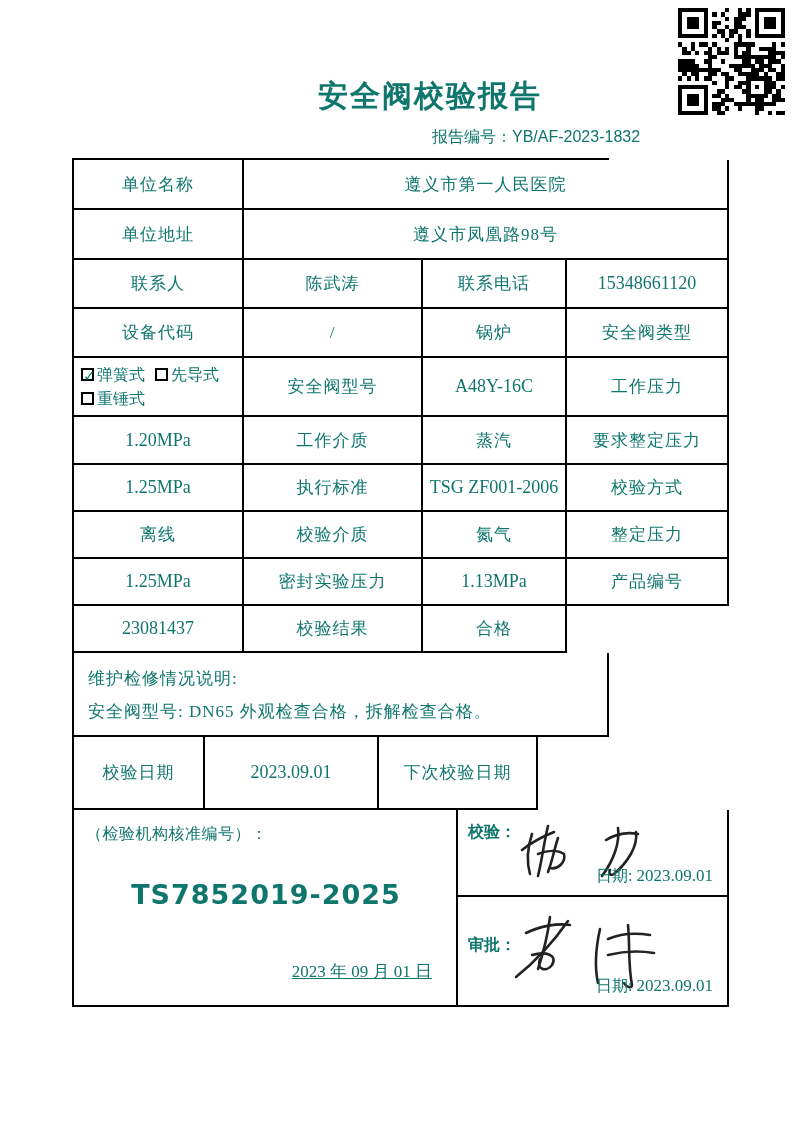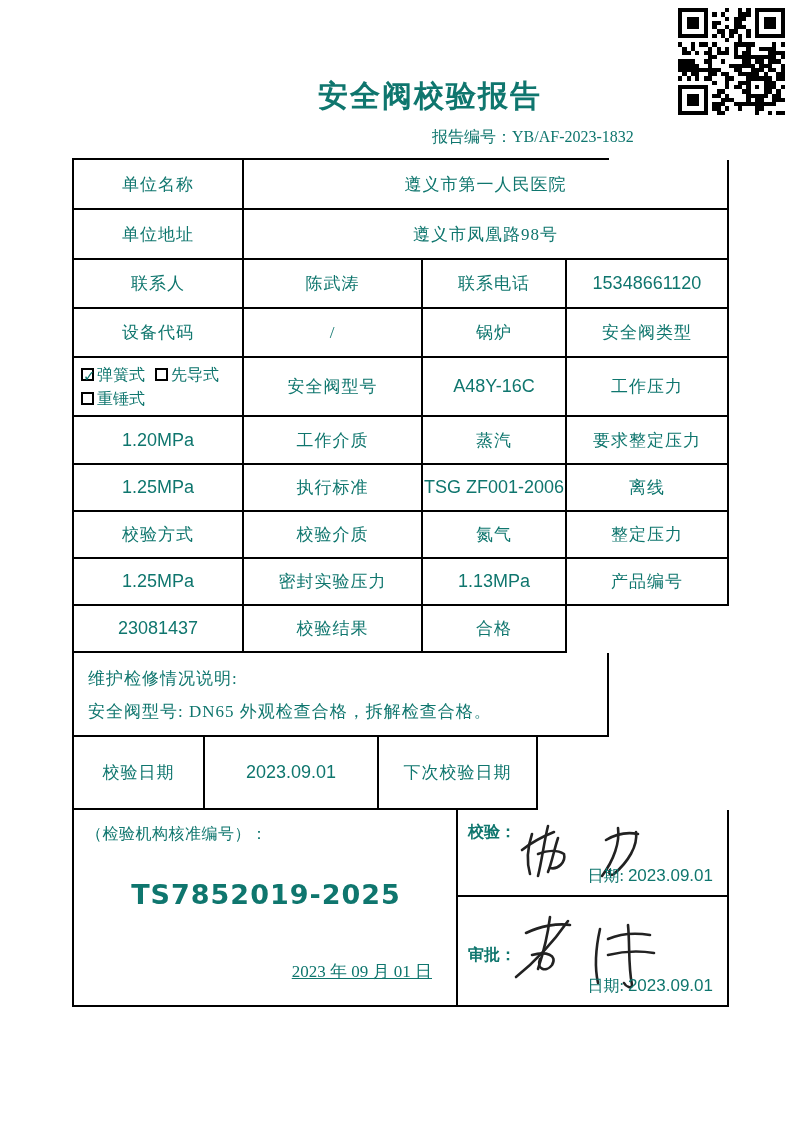--- a/index.html
+++ b/index.html
@@ -11,51 +11,51 @@
   }
   
   .title {
     position:absolute; top:76px; left:318px;
     font-size:30px; font-weight:bold; letter-spacing:2px; white-space:nowrap;
   }
   .report-no {
     position:absolute; top:127px; left:432px;
     font-size:16px; white-space:nowrap;
   }
-  .report-no .num { font-family:Liberation Serif, serif; font-size:16px; }
+  .report-no .num { font-family:Liberation Sans, sans-serif; font-size:16px; }
   .qr { position:absolute; top:8px; left:678px; width:107px; height:107px; }
   
   .tbl {
     position:absolute; top:158px; left:72px; width:537px;
     border-top:2px solid #000; border-left:2px solid #000; background:#fff;
   }
   .grid-main { display:grid; grid-template-columns:170px 179px 144px 162px;
     grid-template-rows:50px 50px 49px 49px 59px 48px 47px 47px 47px 47px; }
   .grid-dates { display:grid; grid-template-columns:131px 174px 159px 191px; grid-template-rows:73px; }
   .grid-sign  { display:grid; grid-template-columns:384px 271px; grid-template-rows:87px 110px; }
   .c {
     border-right:2px solid #000; border-bottom:2px solid #000;
     display:flex; align-items:center; justify-content:center;
     font-size:17px; letter-spacing:1px; text-align:center; overflow:hidden;
   }
   .span3 { grid-column:2 / 5; }
-  .num { font-family:Liberation Sans, sans-serif; font-size:18px; letter-spacing:0; }
+  .num { font-family:Liberation Serif, serif; font-size:18px; letter-spacing:0; }
   
   .cb-cell { flex-direction:column; align-items:flex-start; justify-content:center; padding-left:7px; font-size:16px; letter-spacing:0; }
   .cb-line { display:flex; align-items:center; gap:10px; line-height:24px; }
   .cb { display:inline-flex; align-items:center; gap:1px; white-space:nowrap; }
   .box { position:relative; display:inline-block; width:13px; height:13px; border:2px solid #000; margin-right:2px; flex:none; }
   .box .tick { position:absolute; left:0px; top:-6px; font-size:15px; font-weight:bold; font-family:"DejaVu Sans",sans-serif; }
   
   .note { border-right:2px solid #000; border-bottom:2px solid #000; height:84px; padding:9px 14px 0 14px; }
   .note p { font-size:17px; letter-spacing:1px; line-height:33px; text-align:left; }
   
   .sig-cell { position:relative; border-right:2px solid #000; border-bottom:2px solid #000; }
   .sig-label { position:absolute; left:10px; top:12px; font-size:16px; font-weight:bold; letter-spacing:0; }
-  .sig-label.mid { top:48px; }
+  .sig-label.mid { top:38px; }
   .sig-date { position:absolute; right:14px; bottom:8px; font-size:16px; white-space:nowrap; }
   .sig-date .num { font-size:17px; }
   .sig-svg { position:absolute; }
   .org-cell { position:relative; grid-row:1 / 3; border-right:2px solid #000; border-bottom:2px solid #000; padding:14px 10px 8px 12px; }
   .org-label { font-size:16px; letter-spacing:0.5px; }
   .org-code { margin-top:34px; text-align:center; font-family:"DejaVu Sans","Liberation Sans",sans-serif;
     font-size:27px; font-weight:bold; letter-spacing:1px; }
   .org-date { position:absolute; right:24px; bottom:22px; font-size:17px;text-decoration:underline; }
   .sig-path { stroke:#222; stroke-width:2.6; fill:none; stroke-linecap:round; stroke-linejoin:round; }
 </style>
@@ -447,22 +447,22 @@
       <div class="c">工作压力</div>
       <div class="c num">1.20MPa</div>
       <div class="c">工作介质</div>
       <div class="c">蒸汽</div>
 
       <div class="c">要求整定压力</div>
       <div class="c num">1.25MPa</div>
       <div class="c">执行标准</div>
       <div class="c num">TSG ZF001-2006</div>
 
+      <div class="c">校验方式</div>
       <div class="c">离线</div>
-      <div class="c">校验方式</div>
       <div class="c">校验介质</div>
       <div class="c">氮气</div>
 
       <div class="c">整定压力</div>
       <div class="c num">1.25MPa</div>
       <div class="c">密封实验压力</div>
       <div class="c num">1.13MPa</div>
 
       <div class="c">产品编号</div>
       <div class="c num">23081437</div>

